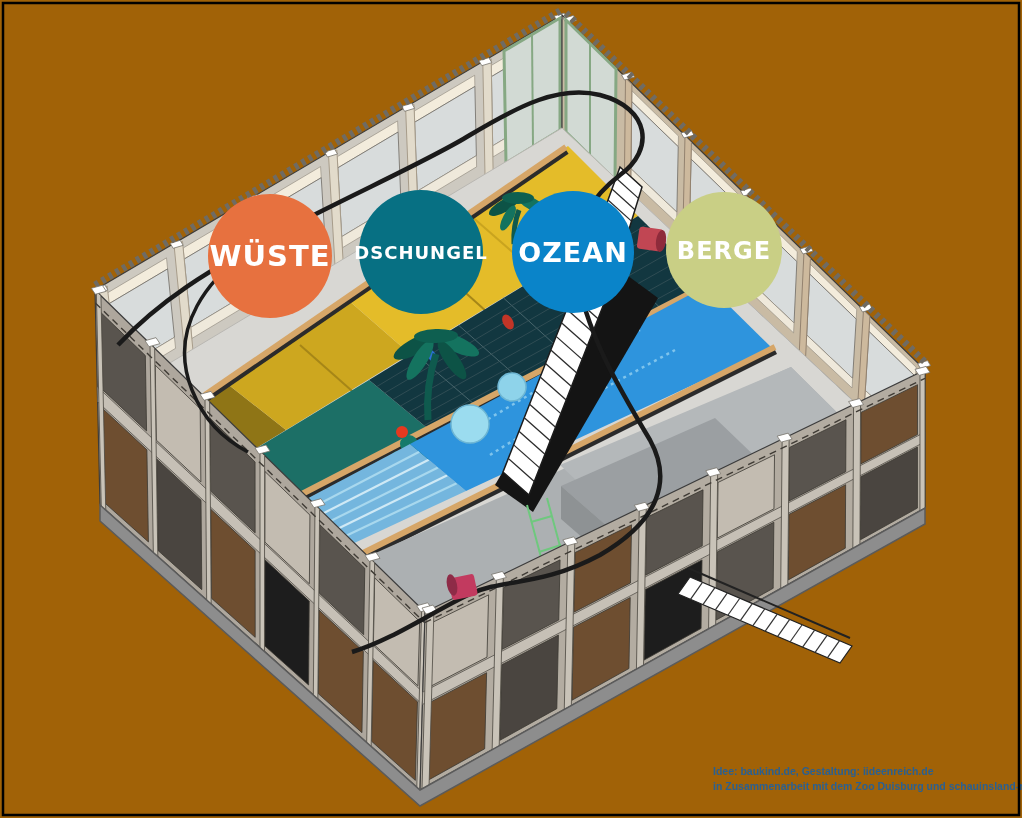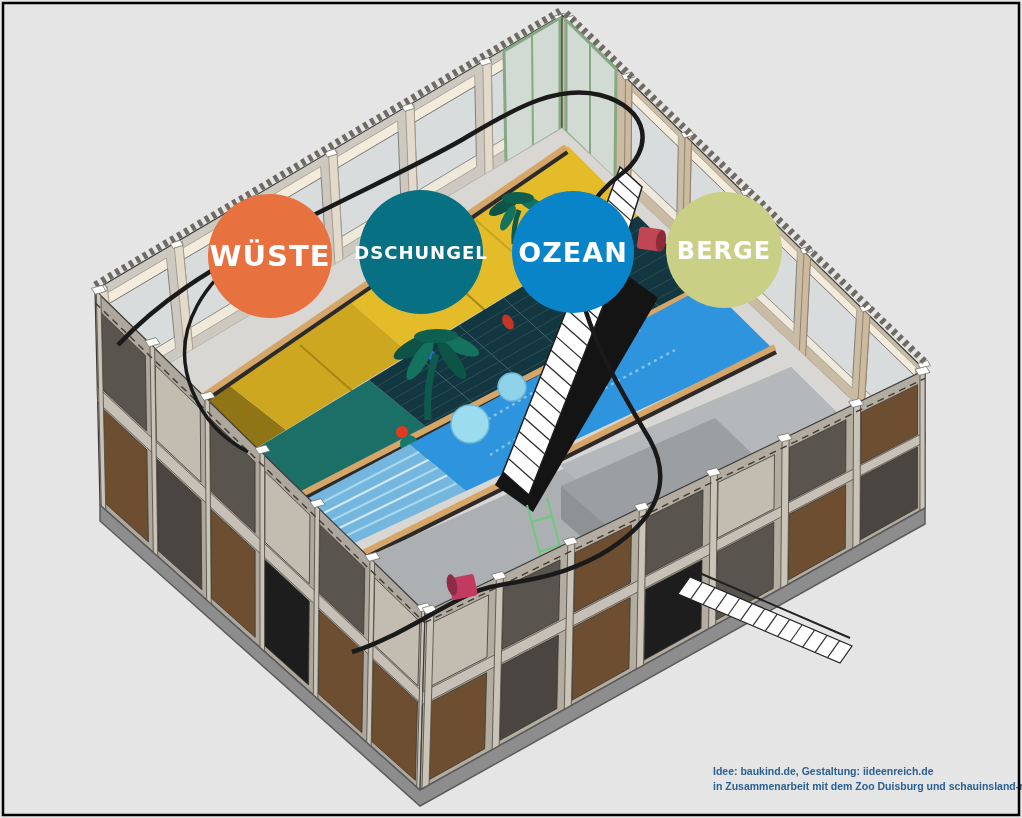--- a/index.html
+++ b/index.html
@@ -1,17 +1,17 @@
 <!DOCTYPE html>
 <html><head>
 <meta charset="utf-8">
 <style>
   html,body{margin:0;padding:0;background:#ffffff;}
   body{font-family:"DejaVu Sans","Liberation Sans",sans-serif;}
-  #stage{position:relative;width:1022px;height:818px;background:#e5e5e5;overflow:hidden;}
+  #stage{position:relative;width:1022px;height:818px;background:#a16207;overflow:hidden;}
   svg{display:block;}
   .badge-label{font-family:"DejaVu Sans","Liberation Sans",sans-serif;font-weight:bold;fill:#ffffff;letter-spacing:1px;}
   .credit-line{font-family:"Liberation Sans","DejaVu Sans",sans-serif;font-weight:bold;font-size:10.5px;}
 </style>
 </head>
 <body>
 
 <div id="stage">
 <svg id="scene" width="1022" height="818" viewBox="0 0 1022 818" xmlns="http://www.w3.org/2000/svg">
 

